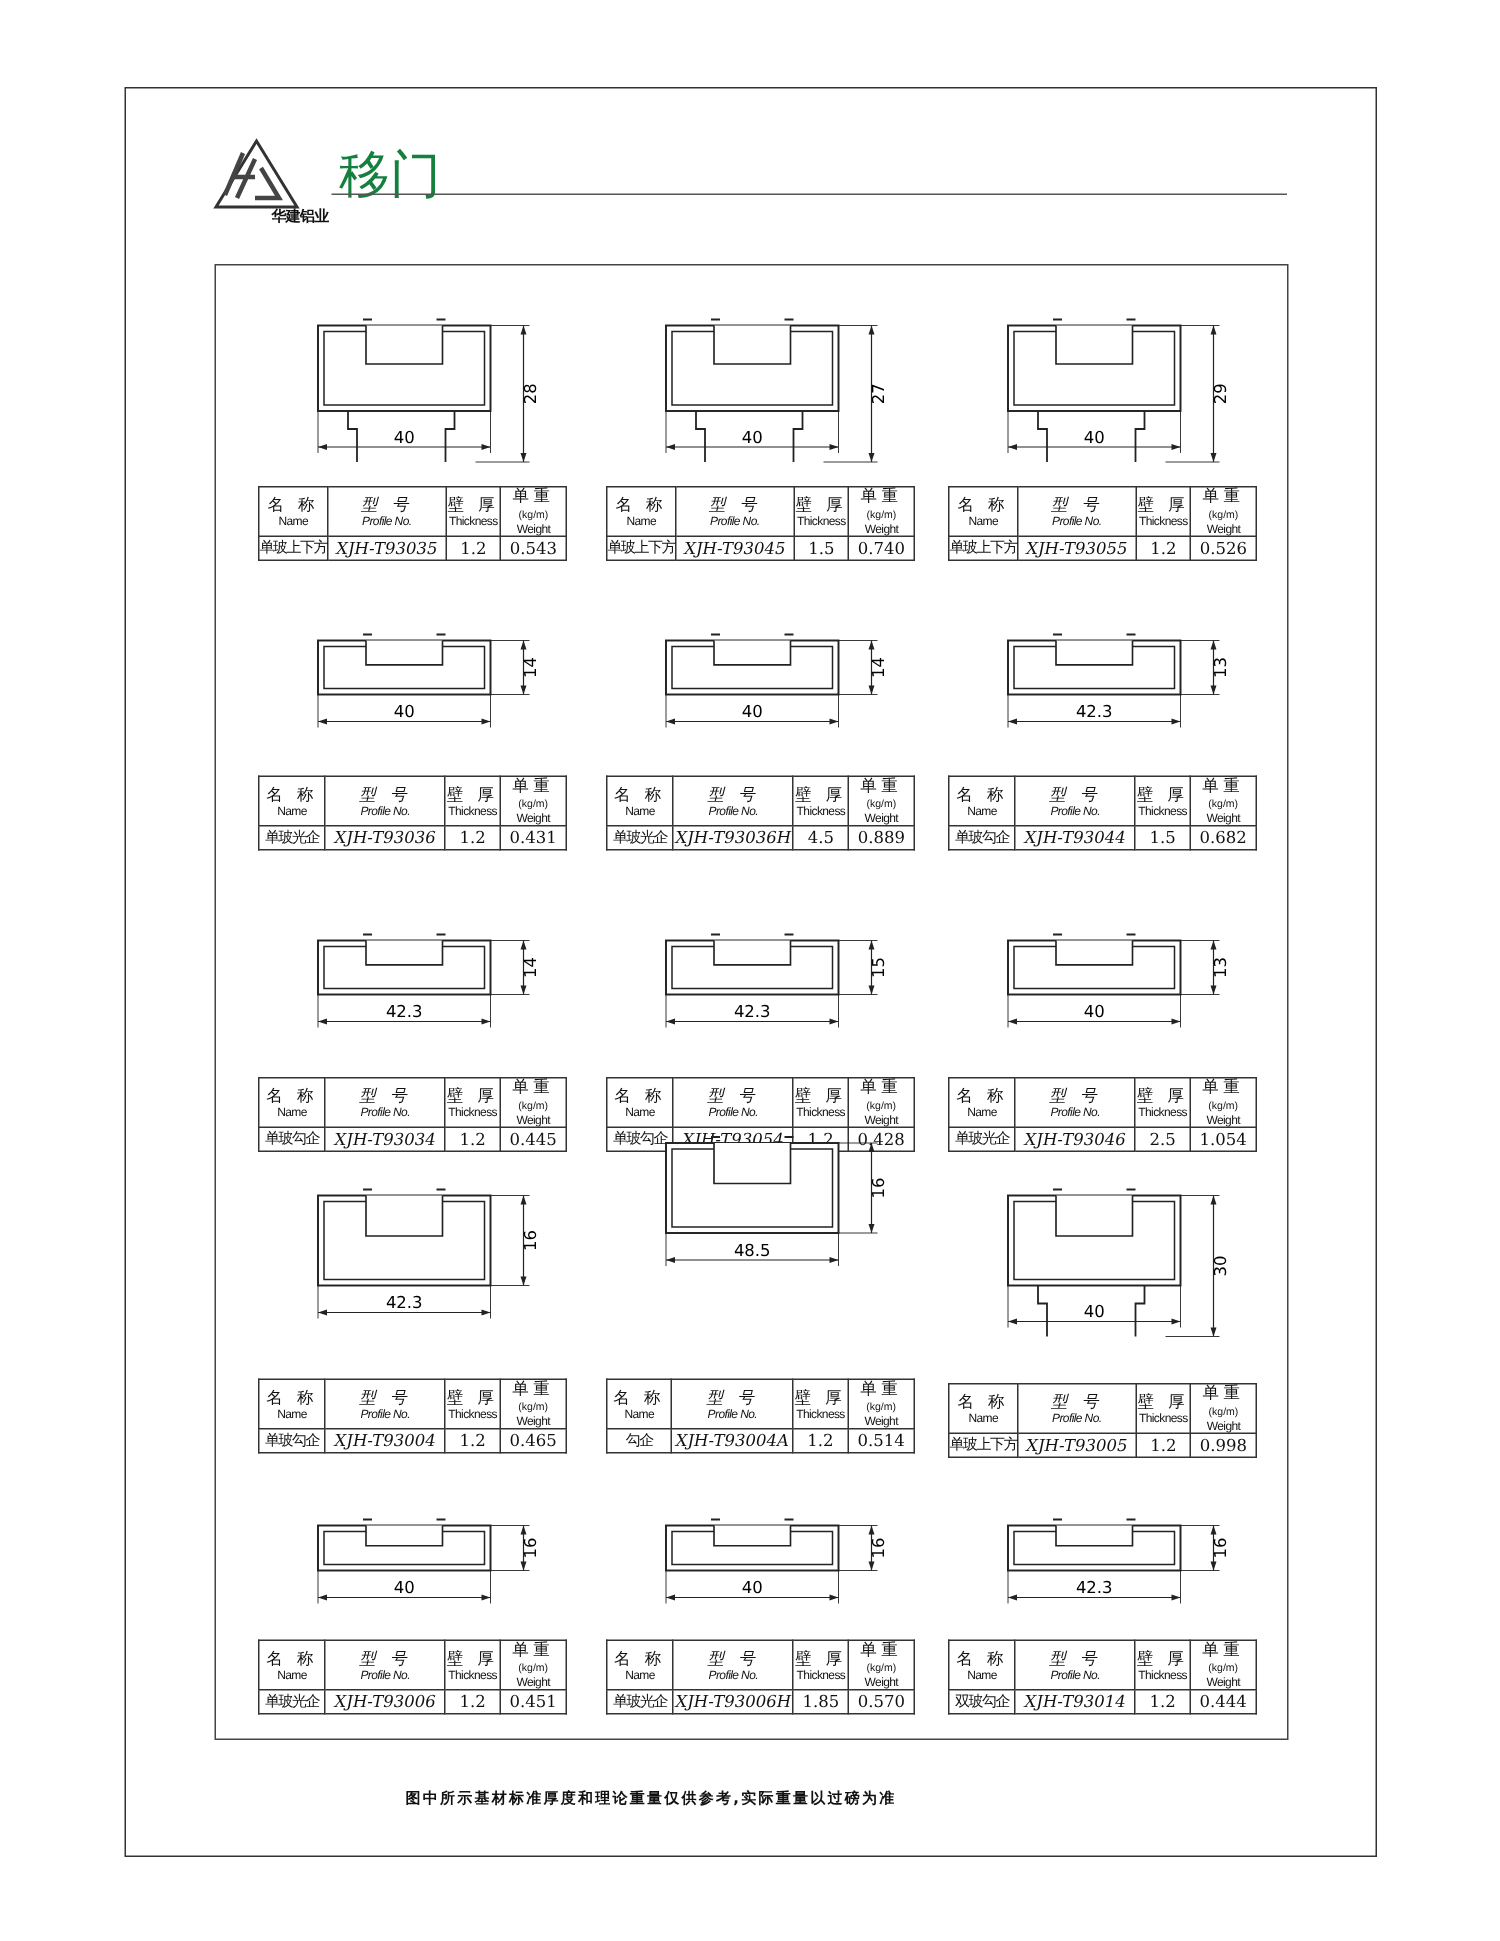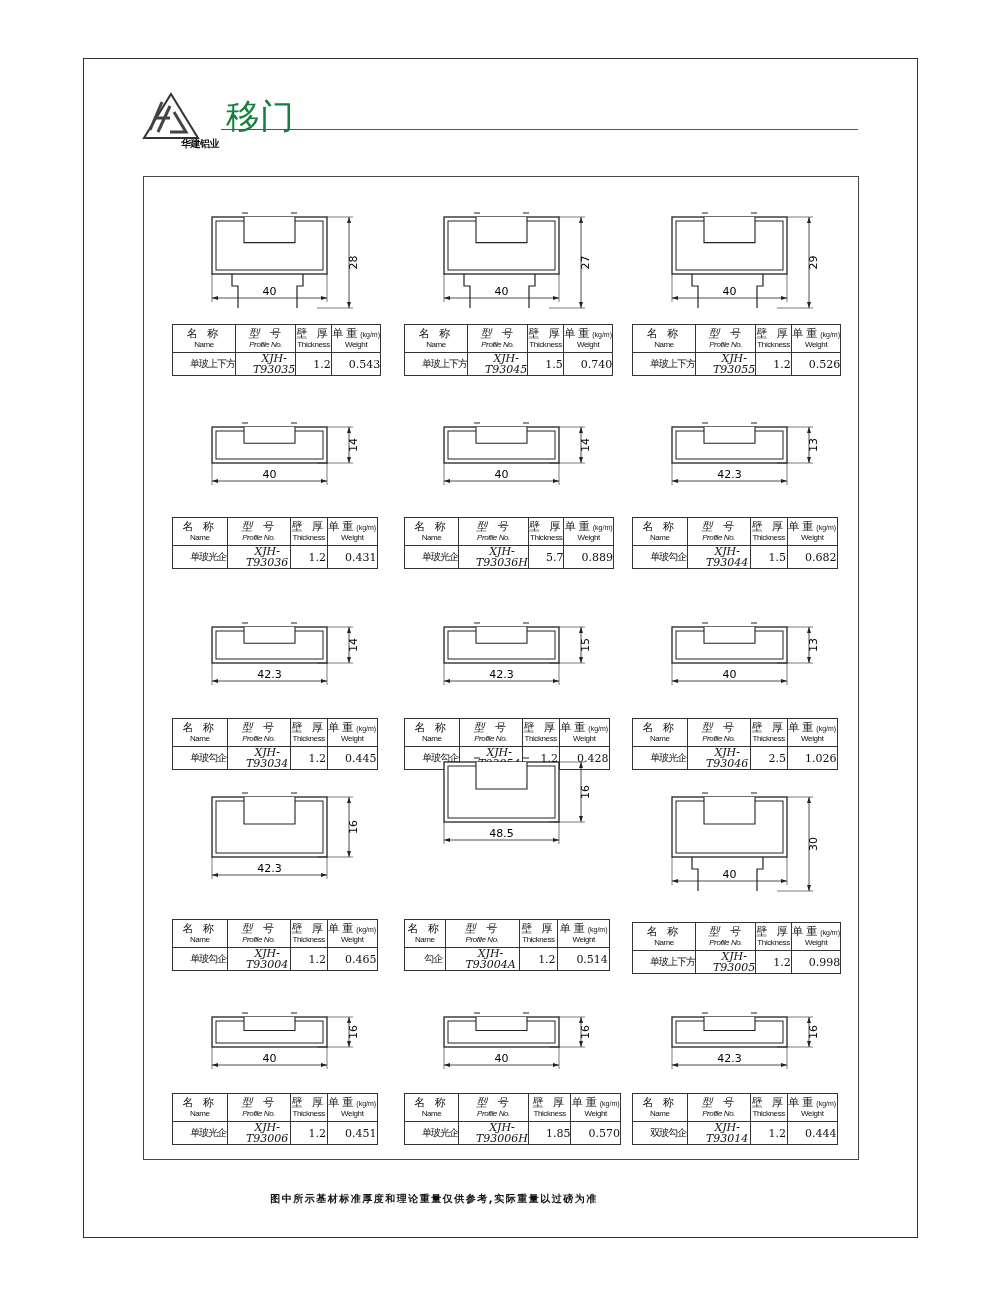--- a/index.html
+++ b/index.html
@@ -7,21 +7,21 @@
   .page-frame{position:absolute;left:83px;top:58px;width:835px;height:1180px;border:1px solid #333;box-sizing:border-box;}
   .logo{position:absolute;left:140px;top:92px;width:62px;height:60px;}
   .logo-text{position:absolute;left:141px;top:137px;font-size:10px;font-weight:bold;letter-spacing:-0.5px;margin-left:40px;}
   .title{position:absolute;left:226px;top:94px;font-size:34px;font-family:"DejaVu Serif",serif;color:#15803d;}
   .title-rule{position:absolute;left:221px;top:129px;width:637px;height:0;border-top:1.5px solid #555;}
   .content-box{position:absolute;left:143px;top:176px;width:716px;height:984px;border:1px solid #444;box-sizing:border-box;}
   .drawing{position:absolute;text-decoration:underline;}
   table.spec{position:absolute;border-collapse:collapse;width:206px;font-family:"DejaVu Serif",serif;}
   table.spec td{border:1px solid #333;text-align:center;padding:0;line-height:1;}
   table.spec tr.h td{height:27px;vertical-align:middle;text-align:center;}
-  table.spec tr.v td{height:15px;font-size:11px;padding-left:17px;}
+  table.spec tr.v td{height:15px;font-size:11px;}
   .hzh{display:block;font-size:11px;letter-spacing:3px;}
   .hen{display:block;font-family:"Liberation Sans",sans-serif;font-size:8px;letter-spacing:-0.4px;margin-top:2px;}
   .hzh small{font-size:7px;letter-spacing:0;font-family:"Liberation Sans",sans-serif;}
   td.c1{width:44px;}
   td.c2{width:82px;font-style:italic;}
   td.c3{width:36px;border-radius:10px;}
   td.c4{width:44px;}
   .name-val{font-size:10px !important;letter-spacing:-1px;white-space:nowrap;}
   .footer{position:absolute;left:0;width:868px;top:1192px;text-align:center;font-size:10px;font-weight:bold;letter-spacing:1.5px;}
   svg text{font-family:"DejaVu Sans",sans-serif;}
@@ -253,21 +253,21 @@
             <span class="hen">Thickness</span>
           </td>
           <td class="c4">
             <span class="hzh"><span>单重</span><small>(kg/m)</small></span>
             <span class="hen">Weight</span>
           </td>
         </tr>
         <tr class="v">
           <td class="c1 name-val">单玻光企</td>
           <td class="c2">XJH-T93036H</td>
-          <td class="c3">5.7</td>
+          <td class="c3">4.5</td>
           <td class="c4">0.889</td>
         </tr>
       </tbody>
     </table>
     <div class="drawing" style="left: 642px; top: 415px;"><svg width="180" height="90" viewBox="0 0 180 90">
         <rect x="30" y="12" width="115" height="36" fill="#fff" stroke="#222" stroke-width="1.3"></rect>
         <rect x="34" y="16" width="107" height="28" fill="none" stroke="#222" stroke-width="1"></rect>
         <path d="M62,12 L62,28.2 L113,28.2 L113,12" fill="#fff" stroke="#222" stroke-width="1.1"></path>
         <path d="M60,8 l6,0 M109,8 l6,0" stroke="#222" stroke-width="1.2"></path>
         <line x1="30" y1="66" x2="145" y2="66" stroke="#222" stroke-width="0.8"></line>
@@ -430,21 +430,21 @@
           </td>
           <td class="c4">
             <span class="hzh"><span>单重</span><small>(kg/m)</small></span>
             <span class="hen">Weight</span>
           </td>
         </tr>
         <tr class="v">
           <td class="c1 name-val">单玻光企</td>
           <td class="c2">XJH-T93046</td>
           <td class="c3">2.5</td>
-          <td class="c4">1.026</td>
+          <td class="c4">1.054</td>
         </tr>
       </tbody>
     </table>
     <div class="drawing" style="left: 182px; top: 785px;"><svg width="180" height="122" viewBox="0 0 180 122">
         <rect x="30" y="12" width="115" height="60" fill="#fff" stroke="#222" stroke-width="1.3"></rect>
         <rect x="34" y="16" width="107" height="52" fill="none" stroke="#222" stroke-width="1"></rect>
         <path d="M62,12 L62,39 L113,39 L113,12" fill="#fff" stroke="#222" stroke-width="1.1"></path>
         <path d="M60,8 l6,0 M109,8 l6,0" stroke="#222" stroke-width="1.2"></path>
         <line x1="30" y1="90" x2="145" y2="90" stroke="#222" stroke-width="0.8"></line>
         <path d="M30,90 l6,-2 l0,4 z M145,90 l-6,-2 l0,4 z" fill="#222"></path>

